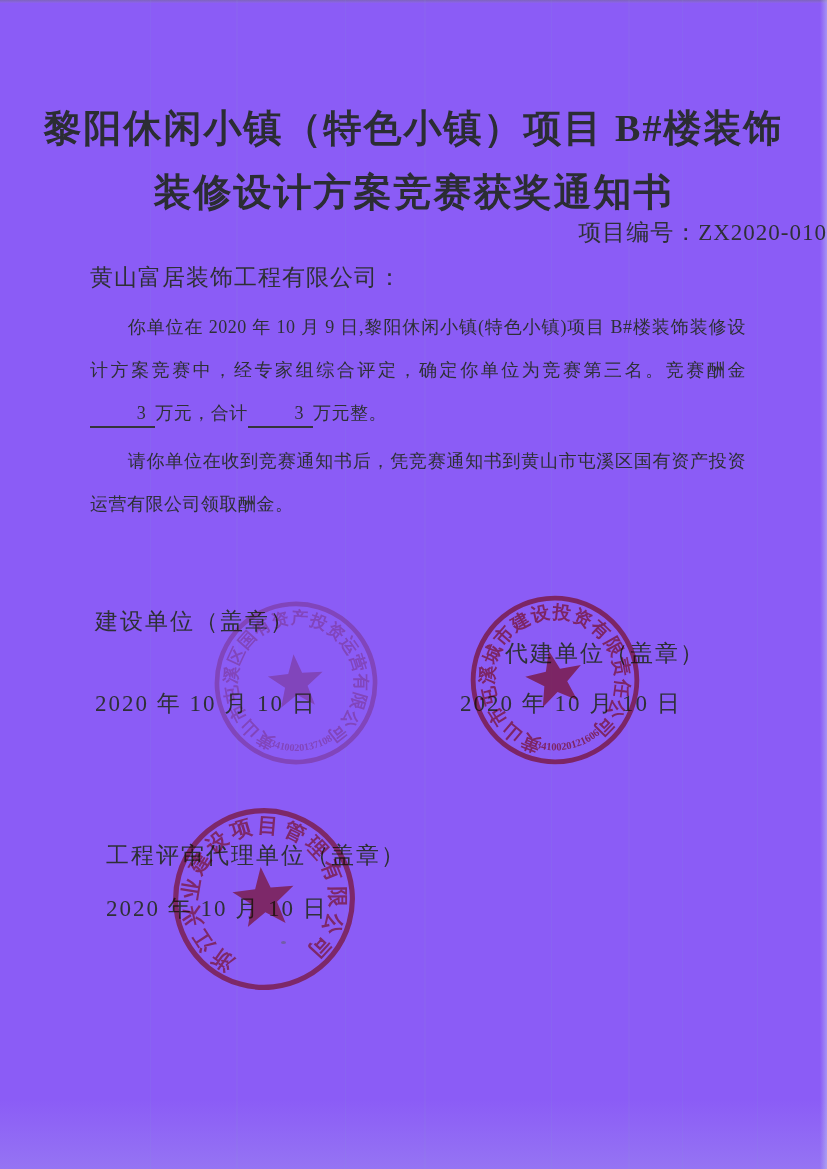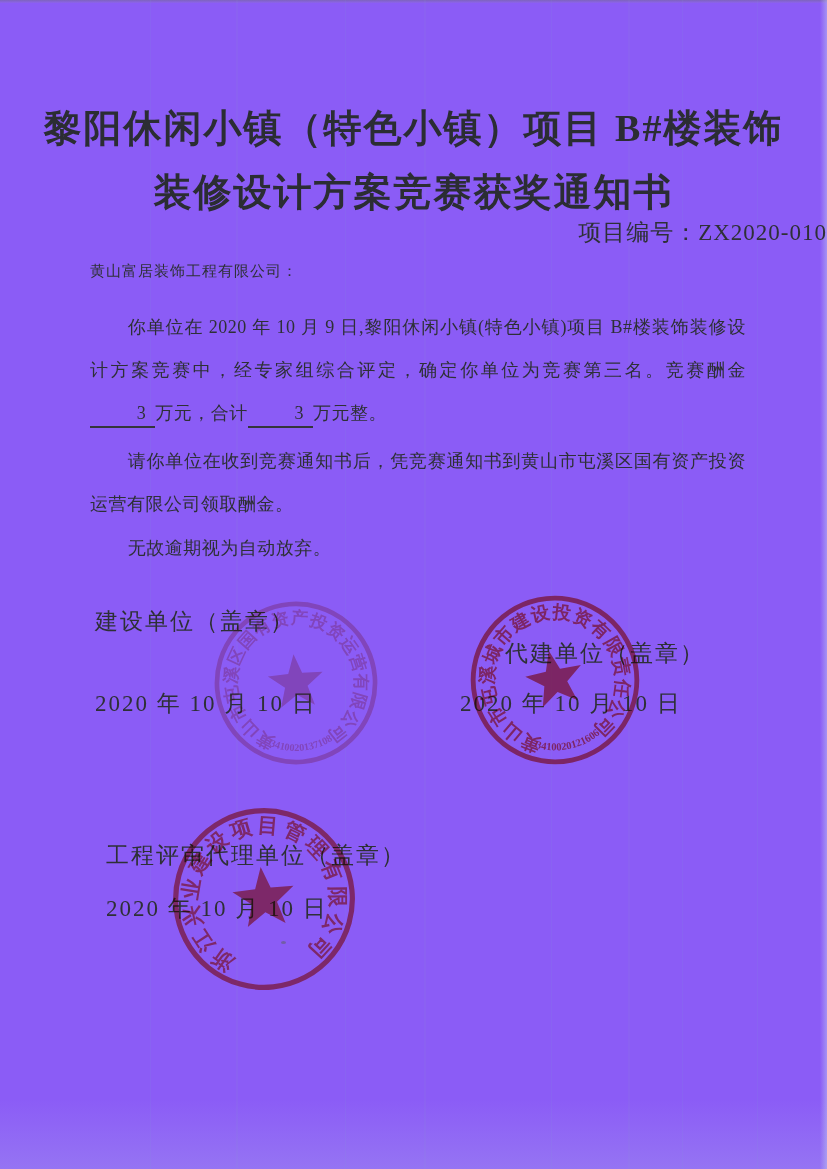--- a/index.html
+++ b/index.html
@@ -22,21 +22,21 @@
   .scanline{position:absolute;top:0;bottom:0;width:1px;background:rgba(130,165,205,0.10);}
   .scanline.w2{width:2px;background:rgba(140,170,205,0.08);}
   .dot-artifact{position:absolute;left:281px;top:941px;width:5px;height:3px;
     background:rgba(95,95,102,0.55);border-radius:50%;}
 
   
   .title{position:absolute;top:96px;left:0;right:0;text-align:center;
     font-size:38px;font-weight:bold;line-height:64px;letter-spacing:2px;color:#2b2d33;}
   .project-no{position:absolute;top:217px;left:0;right:0;text-align:right;
     font-size:23px;letter-spacing:1px;}
-  .salutation{position:absolute;top:262px;left:90px;font-size:15px;letter-spacing:1px;font-family:Liberation Serif, serif;}
+  .salutation{position:absolute;top:262px;left:90px;font-size:23px;letter-spacing:1px;font-family:Liberation Serif, serif;}
   .para{position:absolute;left:90px;width:656px;font-size:18px;line-height:43px;
     text-align:justify;letter-spacing:0.5px;}
   .indent{text-indent:2.1em;}
   #p1{top:306px;}
   #p2{top:440px;}
   #p3{top:527px;}
   .amount{display:inline-block;min-width:22px;padding:0 9px;text-align:center;
     border-bottom:2px solid #33353b;line-height:25px;}
 
   .sig-label,.sig-date{position:absolute;font-size:23px;letter-spacing:2px;white-space:nowrap;}
@@ -80,21 +80,20 @@
   <div class="project-no">项目编号：ZX2020-010</div>
 
   <div class="salutation">黄山富居装饰工程有限公司：</div>
 
   <div class="para indent" id="p1">
     <span>你单位在 2020 年 10 月 9 日,黎阳休闲小镇(特色小镇)项目 B#楼装饰装修设计方案竞赛中，经专家组综合评定，确定你单位为竞赛第三名。竞赛酬金</span><span class="amount">3</span><span>万元，合计</span><span class="amount">3</span><span>万元整。</span>
   </div>
 
   <div class="para indent" id="p2">请你单位在收到竞赛通知书后，凭竞赛通知书到黄山市屯溪区国有资产投资运营有限公司领取酬金。</div>
 
-  <div class="para indent" id="p3">无故逾期视为自动放弃。</div>
 
   <div class="sig-label" id="sig1-label">建设单位（盖章）</div>
   <div class="sig-date" id="sig1-date">2020 年 10 月 10 日</div>
 
   <div class="sig-label" id="sig2-label">代建单位（盖章）</div>
   <div class="sig-date" id="sig2-date">2020 年 10 月 10 日</div>
 
   <div class="sig-label" id="sig3-label">工程评审代理单位（盖章）</div>
   <div class="sig-date" id="sig3-date">2020 年 10 月 10 日</div>
 

